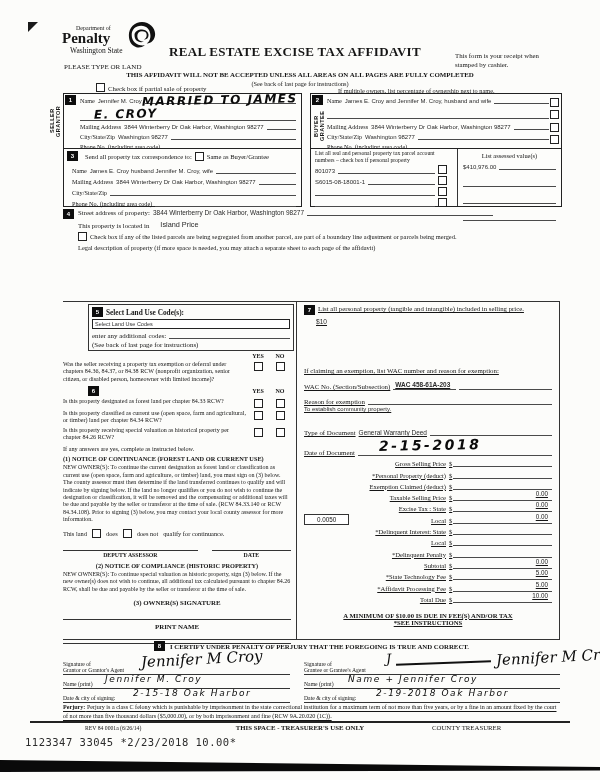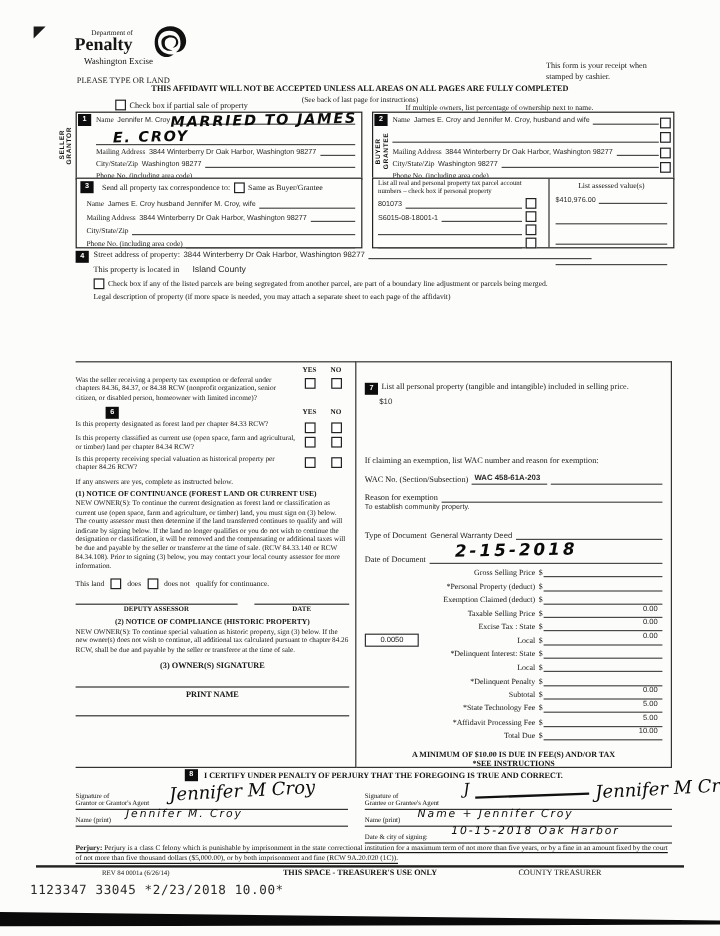--- a/index.html
+++ b/index.html
@@ -15,21 +15,21 @@
   .vlabel{position:absolute;writing-mode:vertical-rl;transform:rotate(180deg);font:bold 5.5px "Liberation Sans",sans-serif;letter-spacing:0.5px;text-align:center;line-height:1.1;}
   .pbox{position:absolute;border:1.2px solid #222;background:#fdfdfb;}
   .rowa{position:absolute;left:16px;right:5px;display:flex;align-items:flex-end;gap:3px;}
   .hw{font-family:"DejaVu Sans",sans-serif;font-style:italic;color:#0b0b0b;}
   .hw-marker{font-weight:bold;font-size:12px;letter-spacing:1.5px;transform:rotate(-1.2deg);white-space:nowrap;}
   .hw-sig{font-family:"DejaVu Serif",serif;font-style:italic;font-size:15px;transform:rotate(-3deg);white-space:nowrap;}
   .hw-print{font-size:9px;letter-spacing:1.6px;white-space:nowrap;}
   .hw-date{font-weight:bold;font-size:14px;letter-spacing:2.5px;white-space:nowrap;transform:rotate(-1deg);}
   .col{position:absolute;top:301px;height:339px;border-top:1px solid #333;border-bottom:1px solid #333;box-sizing:border-box;}
   .lcol{left:63px;width:234px;border-right:1px solid #333;padding:2px 5px 0 0;}
-  .rcol{left:297px;width:263px;border-right:1px solid #333;padding:17px 7px 0 7px;}
+  .rcol{left:297px;width:263px;border-right:1px solid #333;padding:3px 7px 0 7px;text-decoration:underline;}
   .lubox{margin-left:25px;width:198px;border:1px solid #333;padding:2px 3px;}
   .select{border:1.5px solid #222;padding:1px 2px;margin:2px 0;font:5.5px "Liberation Sans",sans-serif;color:#333;background:#fff;}
   .ynh{display:flex;justify-content:flex-end;}
   .ynh span{width:22px;text-align:center;font:bold 6px "Liberation Serif",serif;}
   .qrow{display:flex;align-items:flex-start;margin-top:2px;}
   .qtext{flex:1;font-size:6.1px;line-height:1.2;}
   .cbc{width:22px;display:flex;justify-content:center;padding-top:1px;flex:none;}
   .para{font-size:6px;line-height:1.24;margin-top:2px;text-align:left;}
   .ptitle{font-size:6.3px;font-weight:bold;margin-top:3px;}
   .ddrow{display:flex;gap:14px;margin-top:12px;}
@@ -49,28 +49,29 @@
 </head>
 <body>
 
 <div class="page">
 
   <div class="abs" style="left:28px;top:22px;width:0;height:0;border-left:10px solid #1a1a1a;border-bottom:10px solid transparent;"></div>
 
   <div class="abs" style="left:62px;top:25px;">
     <div style="font-size:6px;margin-left:14px;">Department of</div>
     <div class="b" style="font-size:15px;line-height:1;">Penalty</div>
-    <div style="font-size:7.5px;margin-left:8px;">Washington Excise</div>
+    <div style="font-size:7.5px;margin-left:8px;">Washington State</div>
   </div>
   <svg class="abs" style="left:127px;top:20px;" width="30" height="30" viewBox="0 0 32 32">
     <path fill="#111" d="M16 2c8 0 14 6 14 13 0 6-4 10-9 10 3-2 4-5 4-8C25 10 21 6 15 6 9 6 5 10 5 16c0 7 6 12 14 11-3 2-6 3-9 2C4 27 2 22 2 16 2 8 8 2 16 2z"></path>
     <path fill="#111" d="M16 10c4 0 7 3 7 6 0 3-2 5-5 5 2-1 3-3 3-5 0-3-2-4-5-4-3 0-5 2-5 5 0 4 3 6 7 6-2 1-4 1-6 0-3-1-4-4-4-7 0-4 4-6 8-6z"></path>
   </svg>
 
   <div class="abs" style="left:115px;top:44px;width:360px;text-align:center;">
+    <div class="b" style="font-size:13px;letter-spacing:0.3px;">REAL ESTATE EXCISE TAX AFFIDAVIT</div>
   </div>
   <div class="abs" style="left:64px;top:63px;font-size:7px;">PLEASE TYPE OR LAND</div>
   <div class="abs" style="left:455px;top:52px;width:106px;font-size:6.8px;line-height:1.3;">This form is your receipt when stamped by cashier.</div>
   <div class="abs b" style="left:0;top:71px;width:600px;text-align:center;font-size:6.9px;">THIS AFFIDAVIT WILL NOT BE ACCEPTED UNLESS ALL AREAS ON ALL PAGES ARE FULLY COMPLETED</div>
   <div class="abs" style="left:0;top:79.5px;width:600px;text-align:center;font-size:6.3px;">(See back of last page for instructions)</div>
   <div class="abs frow" style="left:96px;top:83px;">
     <span class="cb"></span>
     <span style="font-size:6.8px;">Check box if partial sale of property</span>
   </div>
   <div class="abs" style="left:338px;top:87px;font-size:6.3px;">If multiple owners, list percentage of ownership next to name.</div>
@@ -201,29 +202,41 @@
   </div>
 
   <span class="tab abs" style="left:63px;top:209px;">4</span>
   <div class="abs frow" style="left:78px;top:208px;width:415px;">
     <span style="font-size:6.8px;white-space:nowrap;">Street address of property:</span>
     <span class="typed" style="font-size:6.5px;">3844 Winterberry Dr Oak Harbor, Washington 98277</span>
     <span class="fill"></span>
   </div>
   <div class="abs frow" style="left:78px;top:220px;">
     <span style="font-size:6.8px;">This property is located in</span>
-    <span class="typed" style="font-size:7.3px;margin-left:8px;">Island County</span>
+    <span class="typed" style="font-size:7.3px;margin-left:8px;">Island Price</span>
   </div>
   <div class="abs frow" style="left:78px;top:232px;align-items:center;">
     <span class="cb"></span>
     <span style="font-size:6.4px;">Check box if any of the listed parcels are being segregated from another parcel, are part of a boundary line adjustment or parcels being merged.</span>
   </div>
   <div class="abs" style="left:78px;top:244px;font-size:6.4px;">Legal description of property (if more space is needed, you may attach a separate sheet to each page of the affidavit)</div>
 
   <div class="col lcol">
+    <div class="lubox">
+      <div class="frow" style="align-items:center;">
+        <span class="tab">5</span>
+        <span class="b" style="font-size:7.3px;">Select Land Use Code(s):</span>
+      </div>
+      <div class="select">Select Land Use Codes</div>
+      <div class="frow">
+        <span style="font-size:6.9px;white-space:nowrap;">enter any additional codes:</span>
+        <span class="fill"></span>
+      </div>
+      <div style="font-size:6.9px;margin-top:2px;">(See back of last page for instructions)</div>
+    </div>
     <div class="ynh" style="margin-top:2px;">
       <span>YES</span>
       <span>NO</span>
     </div>
     <div class="qrow">
       <span class="qtext">Was the seller receiving a property tax exemption or deferral under chapters 84.36, 84.37, or 84.38 RCW (nonprofit organization, senior citizen, or disabled person, homeowner with limited income)?</span>
       <span class="cbc">
           <span class="cb"></span>
         </span>
       <span class="cbc">
@@ -392,35 +405,39 @@
     <div style="display:flex;gap:14px;margin-top:3px;">
       <div style="width:47%;">
         <div class="sgrow" style="height:20px;">
           <span class="slabel"><span>Signature of</span><br><span>Grantor or Grantor's Agent</span></span>
           <span class="abs hw hw-sig" style="left:78px;top:-4px;">Jennifer M Croy</span>
         </div>
         <div class="sgrow" style="height:13px;">
           <span class="slabel">Name (print)</span>
           <span class="abs hw hw-print" style="left:42px;top:-1px;">Jennifer M. Croy</span>
         </div>
+        <div class="sgrow" style="height:13px;">
+          <span class="slabel">Date &amp; city of signing:</span>
+          <span class="abs hw hw-print" style="left:70px;top:-1px;">2-15-18   Oak Harbor</span>
+        </div>
       </div>
       <div style="width:53%;">
         <div class="sgrow" style="height:20px;">
           <span class="slabel"><span>Signature of</span><br><span>Grantee or Grantee's Agent</span></span>
           <span class="abs hw hw-sig" style="left:82px;top:-3px;font-size:13px;">J</span>
           <span class="abs" style="left:92px;top:8px;width:95px;height:2px;background:#111;transform:rotate(-2deg);"></span>
           <span class="abs hw hw-sig" style="left:192px;top:-6px;">Jennifer M Croy</span>
         </div>
         <div class="sgrow" style="height:13px;">
           <span class="slabel">Name (print)</span>
           <span class="abs hw hw-print" style="left:44px;top:-1px;">Name + Jennifer Croy</span>
         </div>
         <div class="sgrow" style="height:13px;">
           <span class="slabel">Date &amp; city of signing:</span>
-          <span class="abs hw hw-print" style="left:72px;top:-1px;">10-15-2018   Oak Harbor</span>
+          <span class="abs hw hw-print" style="left:72px;top:-1px;">2-19-2018   Oak Harbor</span>
         </div>
       </div>
     </div>
   </div>
 
   <div class="abs" style="left:63px;top:703px;width:499px;font-size:6.1px;line-height:1.5;text-decoration:underline;text-underline-offset:1.5px;">
     <span class="b">Perjury:</span>
     <span>Perjury is a class C felony which is punishable by imprisonment in the state correctional institution for a maximum term of not more than five years, or by a fine in an amount fixed by the court of not more than five thousand dollars ($5,000.00), or by both imprisonment and fine (RCW 9A.20.020 (1C)).</span>
   </div>
 

